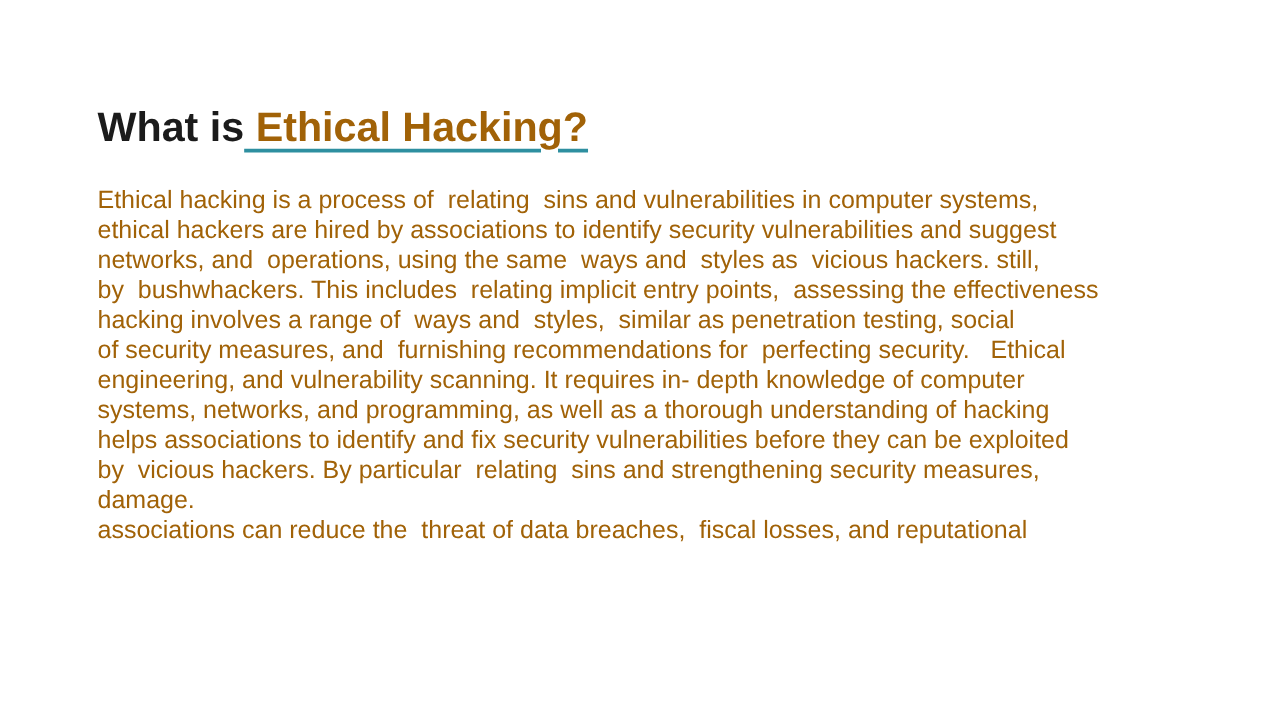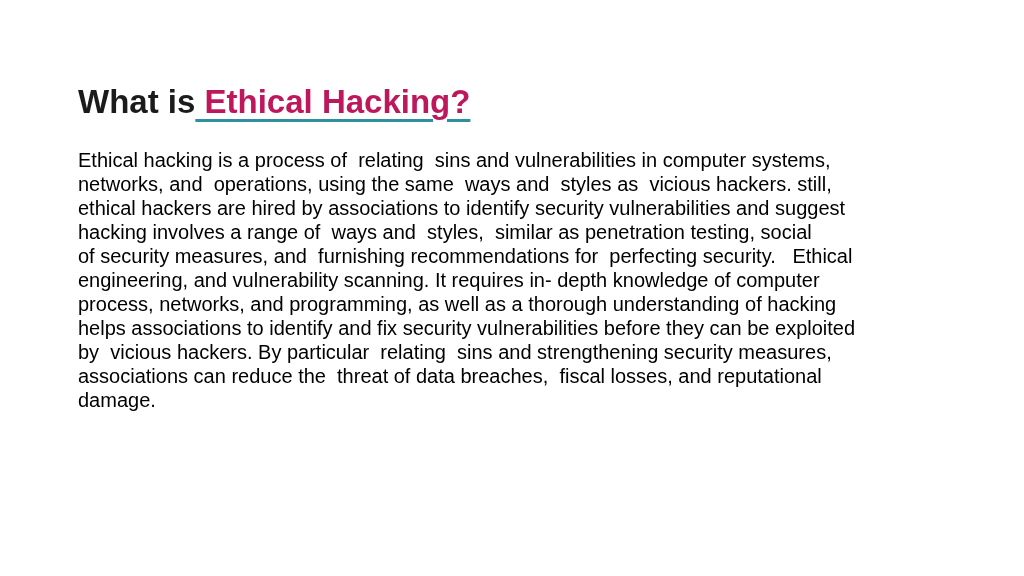--- a/index.html
+++ b/index.html
@@ -21,55 +21,56 @@
     top: 83px;
     margin: 0;
     font-family: "Liberation Sans", sans-serif;
     font-size: 33px;
     font-weight: bold;
     letter-spacing: 0px;
     white-space: pre;
     color: #1b1b1b;
   }
   .title-highlight {
-    color: #be185d;
+    color: #a16207;
     text-decoration: underline;
     text-decoration-color: #2e8fa0;
     text-decoration-thickness: 3px;
     text-underline-offset: 6px;
     cursor: pointer;
   }
   .body-paragraph {
     position: absolute;
     left: 78px;
     top: 148px;
     width: 932px;
     font-family: "Liberation Sans", sans-serif;
     font-size: 20px;
-    color: #000000;
+    color: #a16207;
   }
   .body-line {
     white-space: pre-wrap;
     line-height: 24px;
   }
 </style>
 </head>
 <body>
 
 <div class="slide">
 
   <h1 class="title"><span>What is</span><span class="title-highlight"> Ethical Hacking?</span></h1>
 
   <div class="body-paragraph">
     <div class="body-line">Ethical hacking is a process of  relating  sins and vulnerabilities in computer systems,</div>
+    <div class="body-line">ethical hackers are hired by associations to identify security vulnerabilities and suggest</div>
     <div class="body-line">networks, and  operations, using the same  ways and  styles as  vicious hackers. still,</div>
-    <div class="body-line">ethical hackers are hired by associations to identify security vulnerabilities and suggest</div>
+    <div class="body-line">by  bushwhackers. This includes  relating implicit entry points,  assessing the effectiveness</div>
     <div class="body-line">hacking involves a range of  ways and  styles,  similar as penetration testing, social</div>
     <div class="body-line">of security measures, and  furnishing recommendations for  perfecting security.   Ethical</div>
     <div class="body-line">engineering, and vulnerability scanning. It requires in- depth knowledge of computer</div>
-    <div class="body-line">process, networks, and programming, as well as a thorough understanding of hacking</div>
+    <div class="body-line">systems, networks, and programming, as well as a thorough understanding of hacking</div>
     <div class="body-line">helps associations to identify and fix security vulnerabilities before they can be exploited</div>
     <div class="body-line">by  vicious hackers. By particular  relating  sins and strengthening security measures,</div>
+    <div class="body-line">damage.</div>
     <div class="body-line">associations can reduce the  threat of data breaches,  fiscal losses, and reputational</div>
-    <div class="body-line">damage.</div>
   </div>
 
 </div>
 
 </body></html>

